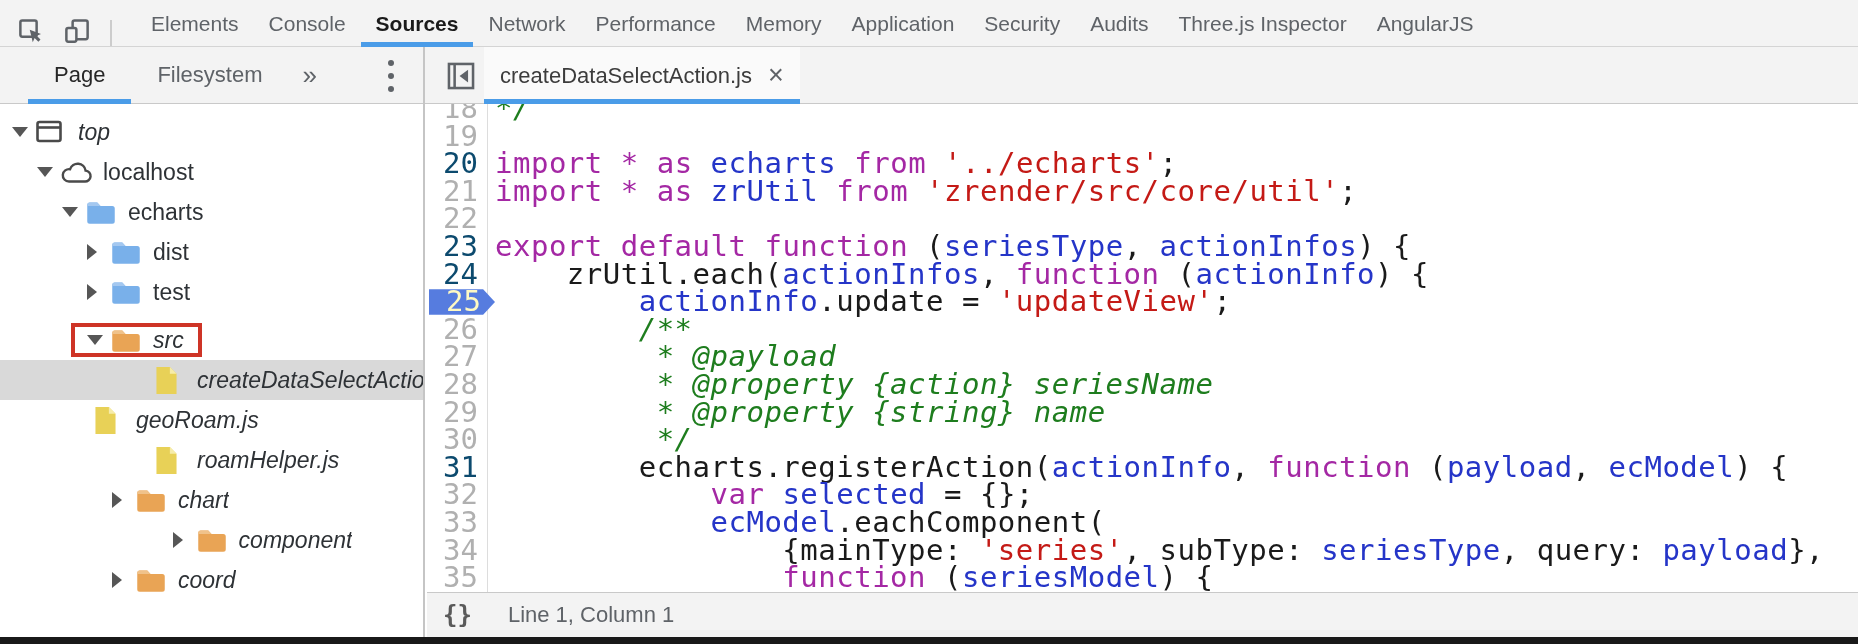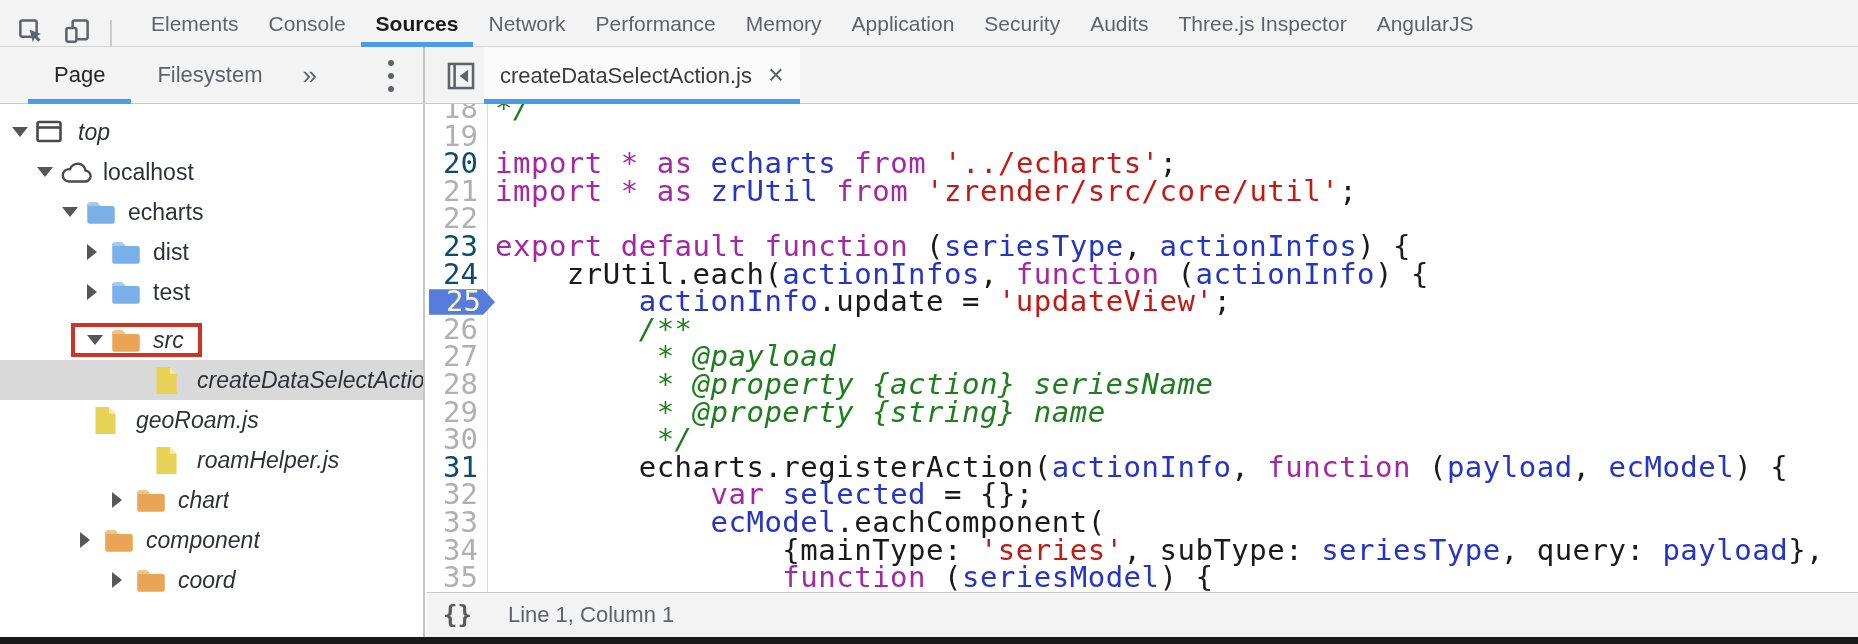--- a/index.html
+++ b/index.html
@@ -265,21 +265,21 @@
           </span>
           <span class="t-icon">
             <svg width="30" height="25" viewBox="0 0 24 20">
               <path d="M1 4 a2 2 0 0 1 2-2 h6 l2.6 2.8 H21 a2 2 0 0 1 2 2 V17 a2 2 0 0 1-2 2 H3 a2 2 0 0 1-2-2 Z" fill="var(--forange)"></path>
               <path d="M1 4 a2 2 0 0 1 2-2 h6 l2.6 2.8 H1 Z" fill="#f0c28a"></path>
             </svg>
           </span>
           <span class="tlabel it">chart</span>
         </span>
       </div>
-      <div class="trow" style="padding-left: 80px;">
+      <div class="trow" style="padding-left: 102px; justify-content: center;">
         <span class="rowline">
           <span class="arrow">
             <i class="arr-right"></i>
           </span>
           <span class="t-icon">
             <svg width="30" height="25" viewBox="0 0 24 20">
               <path d="M1 4 a2 2 0 0 1 2-2 h6 l2.6 2.8 H21 a2 2 0 0 1 2 2 V17 a2 2 0 0 1-2 2 H3 a2 2 0 0 1-2-2 Z" fill="var(--forange)"></path>
               <path d="M1 4 a2 2 0 0 1 2-2 h6 l2.6 2.8 H1 Z" fill="#f0c28a"></path>
             </svg>
           </span>

